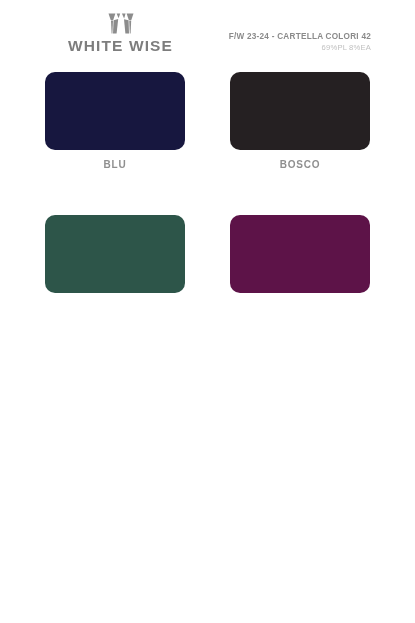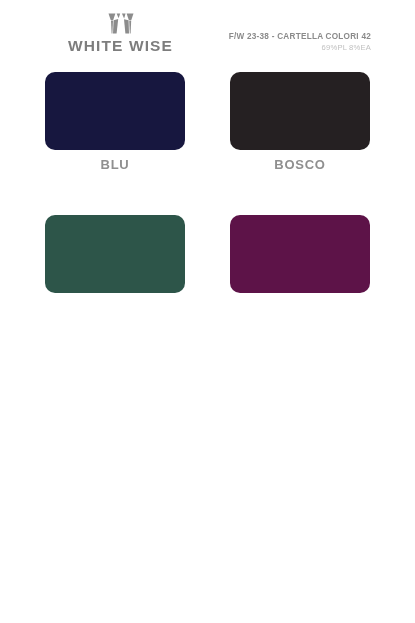--- a/index.html
+++ b/index.html
@@ -113,21 +113,21 @@
     width: 140px;
     height: 78px;
     border-radius: 10px;
   }
 
   .swatch-label {
     display: block;
     text-align: center;
     margin-top: 10px;
     font-family: "Liberation Sans", sans-serif;
-    font-size: 13px;
+    font-size: 10px;
     font-weight: bold;
     letter-spacing: 0.75px;
     color: #8f8f8f;
     line-height: 10px;
     white-space: nowrap;
   }
 
   .page-body-blank {
     position: absolute;
     left: 0;
@@ -154,21 +154,21 @@
           <polygon points="13.9,0.5 17.6,0.5 16.1,5.4" fill="#8c8c8c"></polygon>
           <polygon points="18.6,0.5 25.5,0.5 23.3,7.0 20.8,7.0" fill="#8c8c8c"></polygon>
           <polygon points="16.0,6.2 20.6,7.2 21.0,20.5 17.4,20.5" fill="#8c8c8c"></polygon>
           <polygon points="21.2,7.6 23.2,7.6 22.6,20.5 21.8,20.5" fill="#8c8c8c"></polygon>
         </svg>
       </span>
       <span class="brand-name">WHITE WISE</span>
     </div>
 
     <div class="meta-block">
-      <span class="meta-title">F/W 23-38 - CARTELLA COLORI  42</span>
+      <span class="meta-title">F/W 23-24 - CARTELLA COLORI  42</span>
       <span class="meta-sub">69%PL 8%EA</span>
     </div>
 
   </div>
 
   <div class="swatch-grid">
 
     <div class="swatch-row row-1">
 
       <div class="swatch-cell">

